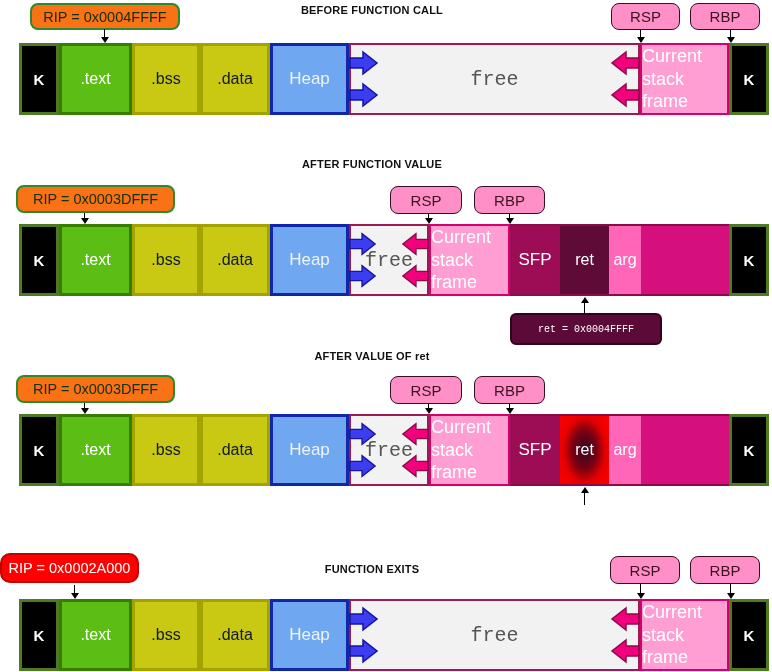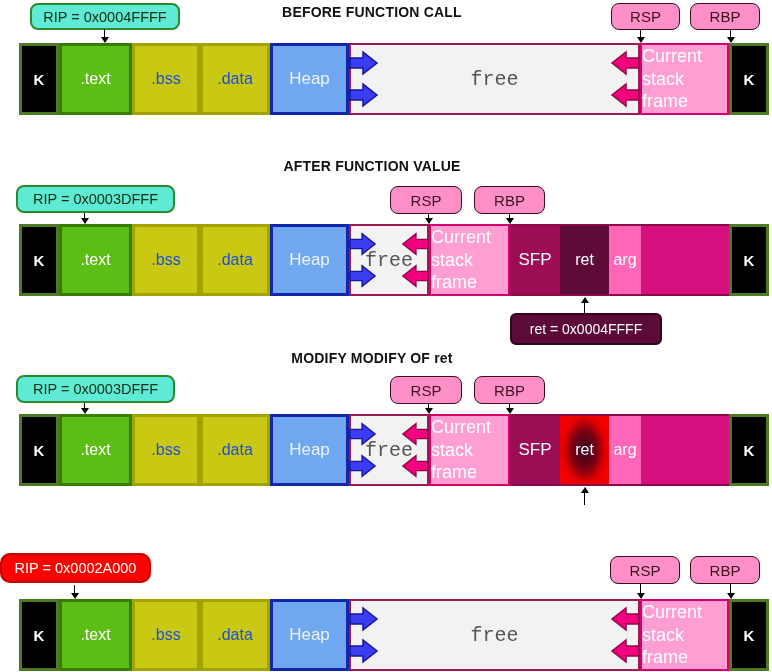--- a/index.html
+++ b/index.html
@@ -1,32 +1,32 @@
 <!DOCTYPE html>
 <html><head>
 <meta charset="utf-8">
 <style>
   html,body{margin:0;padding:0;background:#fff;}
   #canvas{position:relative;width:772px;height:672px;background:#fff;overflow:hidden;
           font-family:"Liberation Sans",sans-serif;}
   .section-title{position:absolute;left:0;width:744px;text-align:center;
-    font-size:14px;font-weight:bold;color:#111;letter-spacing:.2px;}
+    font-size:11px;font-weight:bold;color:#111;letter-spacing:.2px;}
   .badge{position:absolute;box-sizing:border-box;border-radius:8px;display:flex;
     align-items:center;justify-content:center;white-space:nowrap;}
-  .badge.green{background:#5eead4;border:2px solid #2c8a2c;color:#10300f;font-size:14.5px;}
+  .badge.green{background:#f97316;border:2px solid #2c8a2c;color:#10300f;font-size:14.5px;}
   .badge.redbox{background:#ff0000;border:2px solid #c20000;color:#fff;font-size:14.5px;}
   .badge.pink{background:#ff8fc7;border:1.5px solid #3a0d20;color:#3b1220;font-size:15px;}
-  .badge.darkret{background:#5c0b38;border:2px solid #30051c;color:#fff;font-size:14px;border-radius:6px;}
+  .badge.darkret{background:#5c0b38;border:2px solid #30051c;color:#fff;font-size:10px;border-radius:6px;font-family:Liberation Mono, monospace;}
 
   .bar{position:absolute;left:19px;width:750px;height:72px;display:flex;}
   .cell{box-sizing:border-box;flex:0 0 auto;position:relative;display:flex;
     align-items:center;justify-content:center;color:#fff;font-size:16px;}
   .c-k{background:#000;border:3px solid #4e7a23;font-weight:bold;font-size:15px;}
   .c-text{background:#5cbe14;border:3px solid #377d00;}
-  .c-yellow{background:#c9c913;border:3px solid #a3a300;color:#1d4ed8;}
+  .c-yellow{background:#c9c913;border:3px solid #a3a300;color:#0f172a;}
   .c-heap{background:#6fa8f0;border:3px solid #1226a9;color:#eef4ff;font-size:17px;}
   .c-free{background:#f2f2f2;border:2px solid #9b1b52;color:#555;font-size:20px;}
   .c-frame{background:#ff9ed2;border:2px solid #d4006b;font-size:18px;text-align:left;line-height:1.25;}
   .c-sfp{background:#9c0d56;border-top:2px solid #8c0a46;border-bottom:2px solid #8c0a46;font-size:17px;}
   .c-ret{background:#5e0b38;border-top:2px solid #8c0a46;border-bottom:2px solid #8c0a46;}
   .c-ret.hot{background:radial-gradient(ellipse 55% 62% at center,#30081f 0%,#7a0012 45%,#e60000 78%,#f40000 100%);}
   .c-arg{background:#ff66b8;border-top:2px solid #8c0a46;border-bottom:2px solid #8c0a46;}
   .c-mag{background:#d60f7e;border-top:2px solid #8c0a46;border-bottom:2px solid #8c0a46;}
 
   .harr{position:absolute;}
@@ -114,21 +114,21 @@
     <div class="cell c-sfp" style="width:50px">SFP</div>
     <div class="cell c-ret" style="width:49px">ret</div>
     <div class="cell c-arg" style="width:32px">arg</div>
     <div class="cell c-mag" style="width:88px"></div>
     <div class="cell c-k" style="width:40px">K</div>
   </div>
 
   <div class="va up" style="left:580px;top:297px;height:16px"></div>
   <div class="badge darkret" style="left:510px;top:313px;width:152px;height:32px">ret = 0x0004FFFF</div>
 
-  <div class="section-title" style="top:350px">MODIFY MODIFY OF ret</div>
+  <div class="section-title" style="top:350px">AFTER VALUE OF ret</div>
   <div class="badge green" style="left:16px;top:375px;width:159px;height:28px">RIP = 0x0003DFFF</div>
   <div class="va down" style="left:80px;top:403px;height:11px"></div>
   <div class="badge pink" style="left:390px;top:376px;width:72px;height:28px">RSP</div>
   <div class="badge pink" style="left:474px;top:376px;width:71px;height:28px">RBP</div>
   <div class="va down" style="left:424px;top:404px;height:10px"></div>
   <div class="va down" style="left:505px;top:404px;height:10px"></div>
 
   <div class="bar" style="top:414px">
     <div class="cell c-k" style="width:40px">K</div>
     <div class="cell c-text" style="width:73px">.text</div>
@@ -153,21 +153,22 @@
     <div class="cell c-frame" style="width:81px">Current stack frame</div>
     <div class="cell c-sfp" style="width:50px">SFP</div>
     <div class="cell c-ret hot" style="width:49px">ret</div>
     <div class="cell c-arg" style="width:32px">arg</div>
     <div class="cell c-mag" style="width:88px"></div>
     <div class="cell c-k" style="width:40px">K</div>
   </div>
 
   <div class="va up" style="left:580px;top:487px;height:18px"></div>
 
-  <div class="badge redbox" style="left:0px;top:553px;width:151px;height:30px;border-radius:10px">RIP = 0x0002A000</div>
+  <div class="badge redbox" style="left:0px;top:553px;width:139px;height:30px;border-radius:10px">RIP = 0x0002A000</div>
+  <div class="section-title" style="top:563px">FUNCTION EXITS</div>
   <div class="va down" style="left:70px;top:585px;height:14px"></div>
   <div class="badge pink" style="left:610px;top:556px;width:70px;height:28px">RSP</div>
   <div class="badge pink" style="left:690px;top:556px;width:70px;height:28px">RBP</div>
   <div class="va down" style="left:636px;top:584px;height:15px"></div>
   <div class="va down" style="left:726px;top:584px;height:15px"></div>
 
   <div class="bar" style="top:599px">
     <div class="cell c-k" style="width:40px">K</div>
     <div class="cell c-text" style="width:73px">.text</div>
     <div class="cell c-yellow" style="width:68px">.bss</div>

